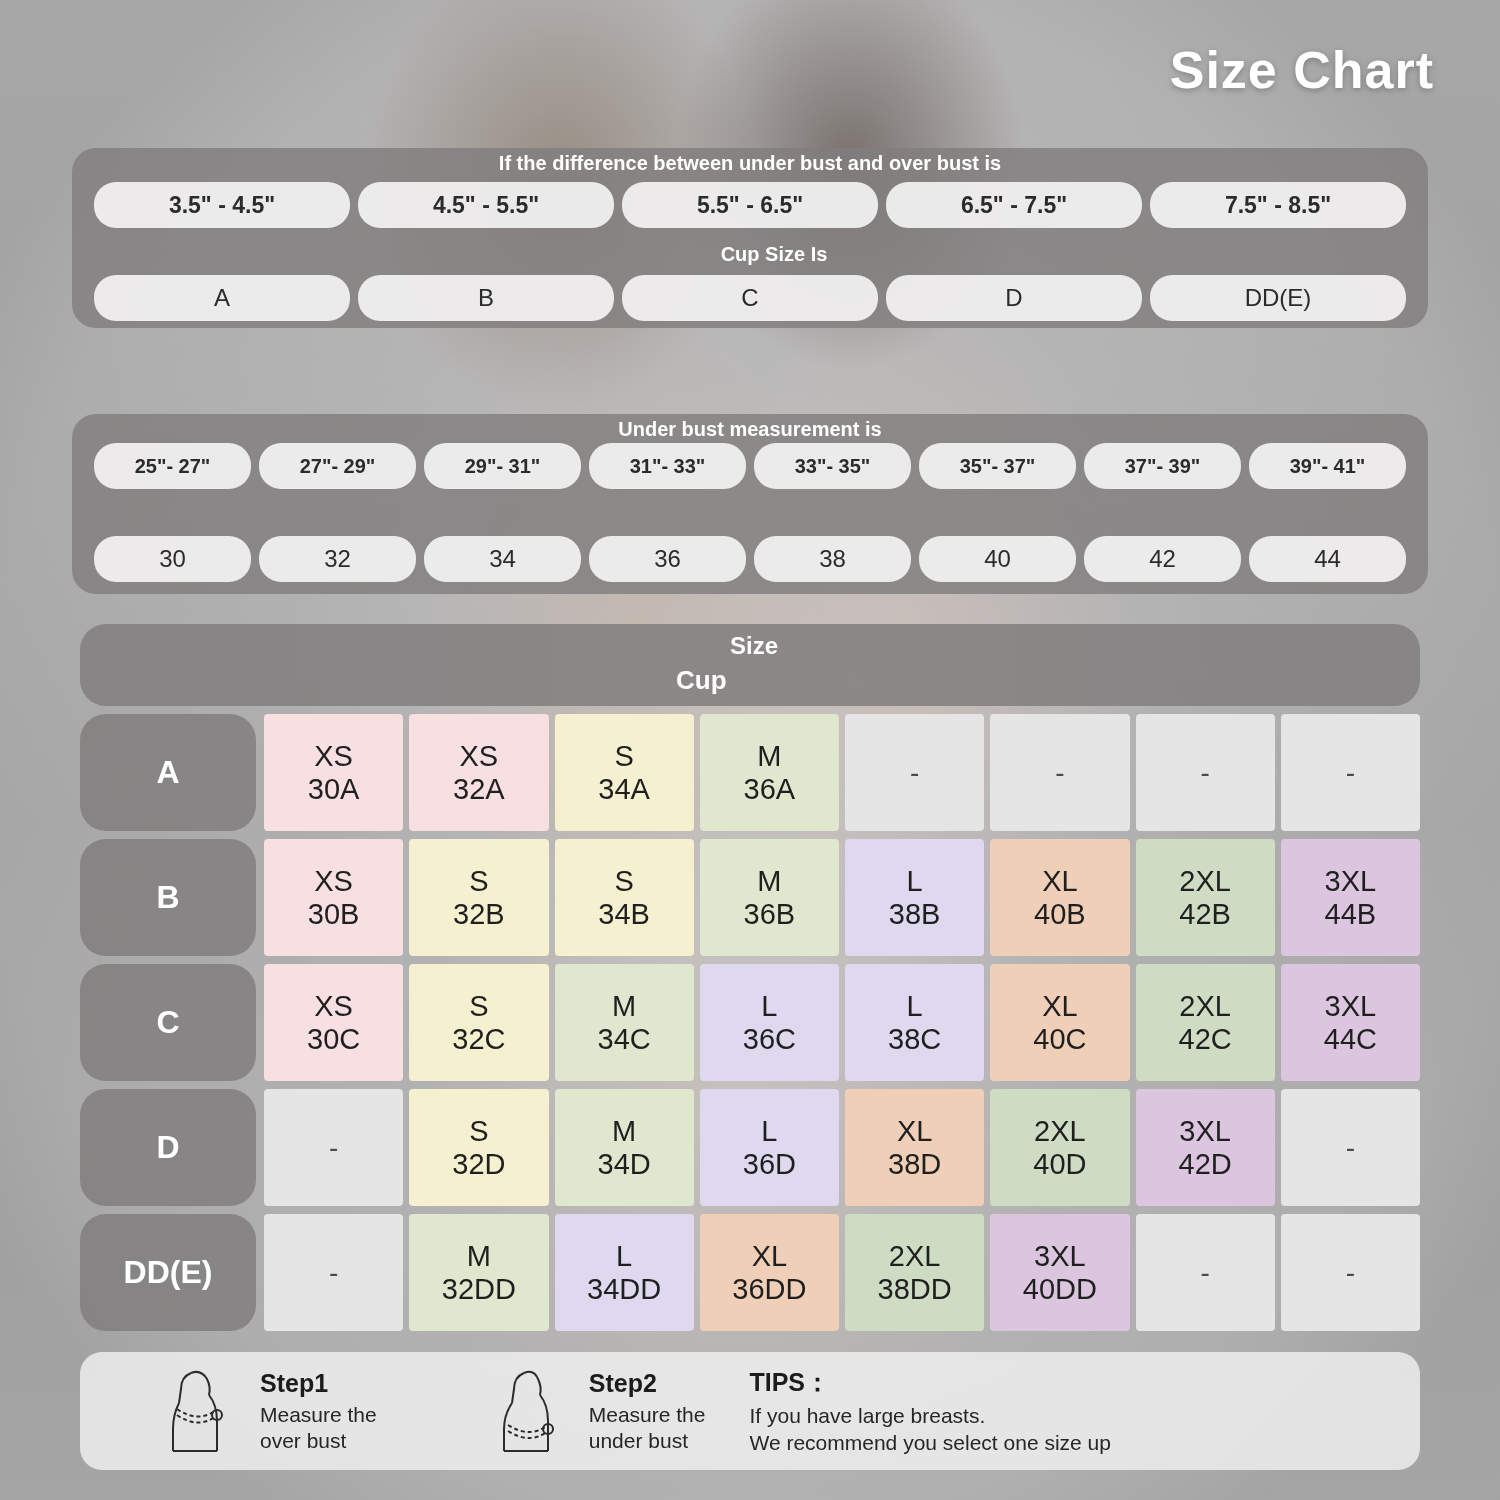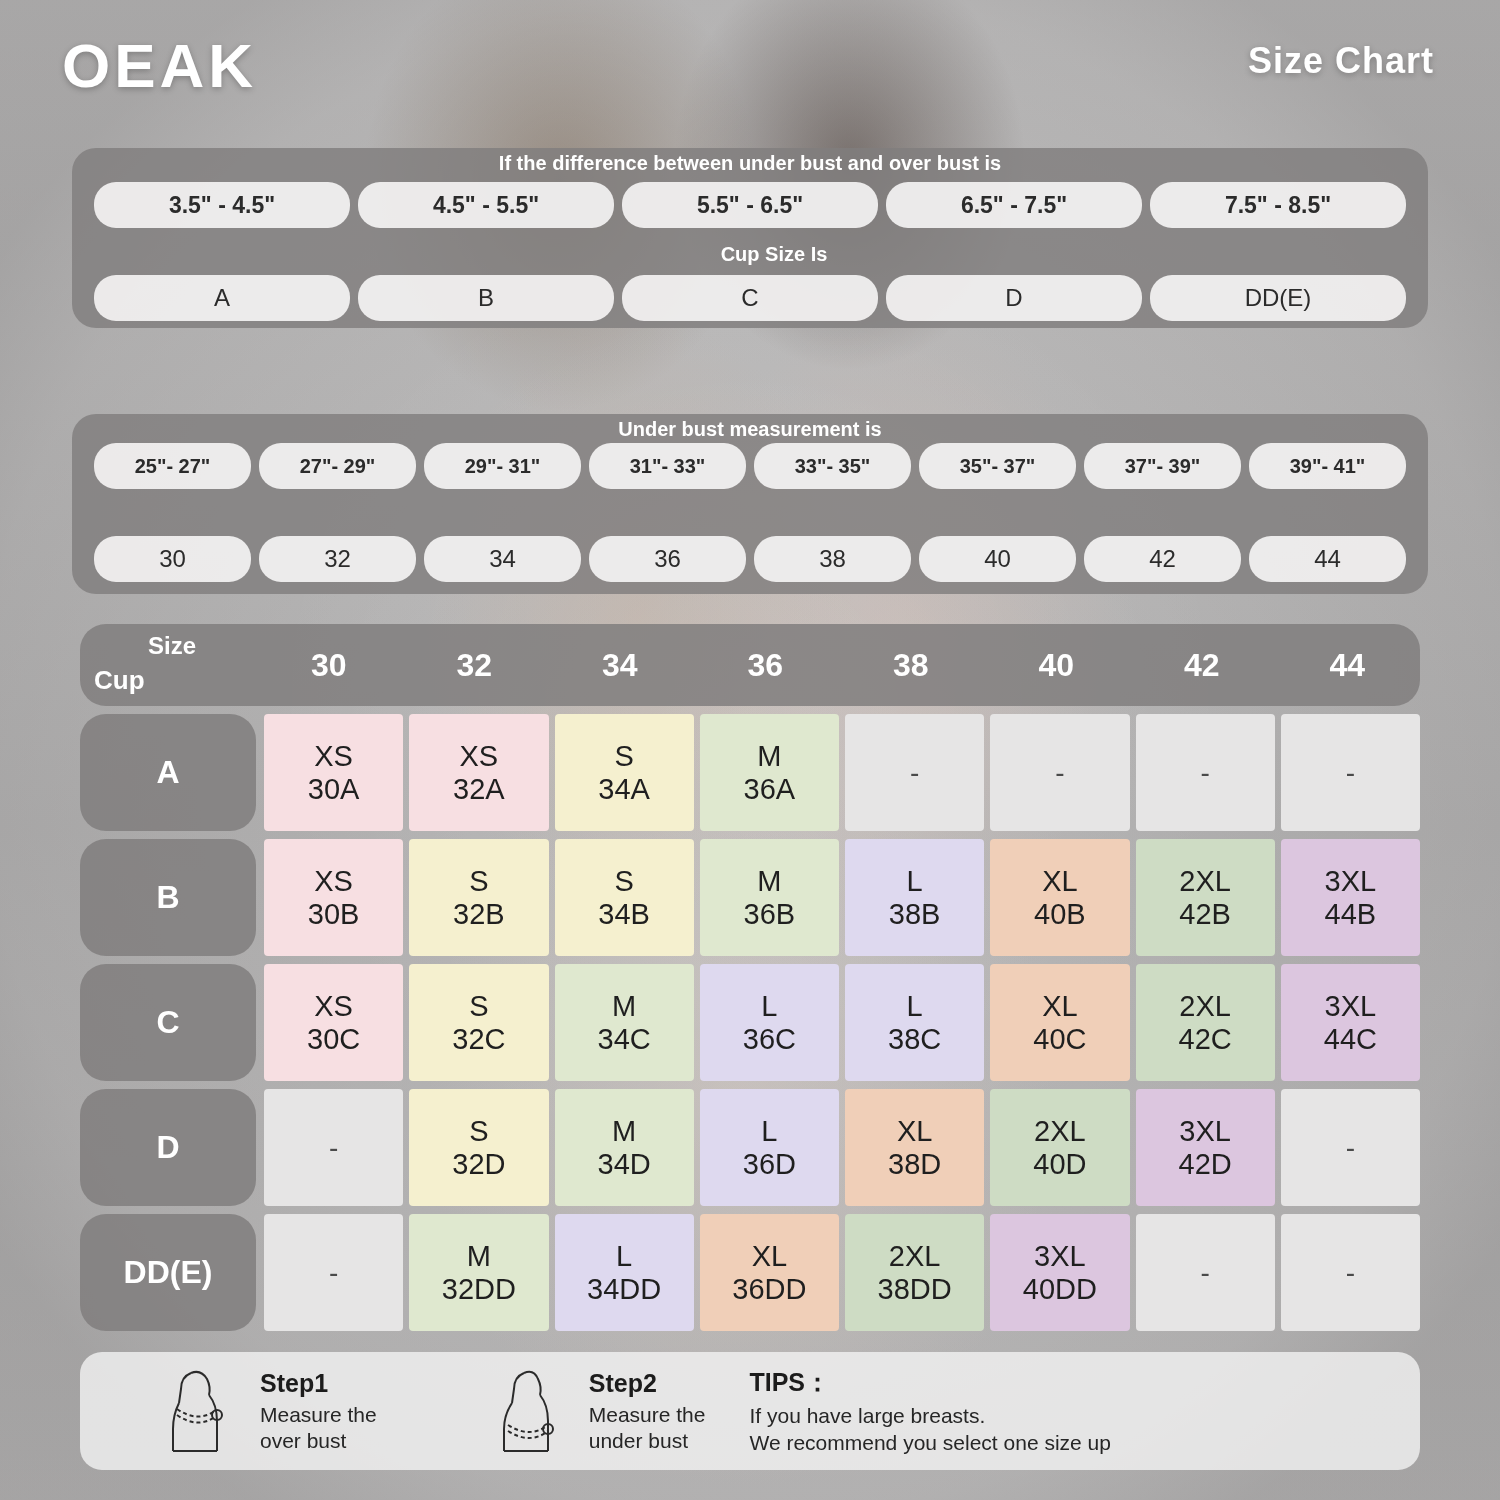--- a/index.html
+++ b/index.html
@@ -53,21 +53,21 @@
     font-size: 62px;
     font-weight: bold;
     letter-spacing: 4px;
     text-shadow: 0 2px 6px rgba(0,0,0,0.25);
   }
   .size-chart-title {
     position: absolute;
     right: 66px;
     top: 40px;
     color: #ffffff;
-    font-size: 36px;
+    font-size: 52px;
     font-weight: bold;
     letter-spacing: 1px;
     text-shadow: 0 2px 6px rgba(0,0,0,0.25);
   }
 
   
   .panel {
     position: absolute;
     background: rgba(128,126,126,0.82);
     border-radius: 24px;
@@ -123,20 +123,21 @@
     top: 624px;
     width: 1340px;
   }
   .grid-head {
     display: flex;
     background: rgba(128,126,126,0.85);
     border-radius: 26px;
     height: 82px;
     align-items: center;
     overflow: hidden;
+    flex-direction: column;
   }
   .corner-cell {
     width: 176px;
     height: 82px;
     position: relative;
     flex: none;
   }
   .corner-cup {
     position: absolute;
     left: 14px;
@@ -258,21 +259,20 @@
 </style>
 </head>
 <body>
 
 <div class="page">
   <div class="photo-bg"></div>
   <div class="vignette"></div>
 
   <div class="content">
 
-    <div class="logo">OEAK</div>
     <div class="size-chart-title">Size Chart</div>
 
     <div class="panel" style="left:72px; top:148px; width:1356px; height:180px;"></div>
     <div class="sub-label" style="top:152px;">If the  difference between under bust and over bust is</div>
 
     <div class="pill-row" style="top:182px; left:94px; right:94px;">
       <div class="pill">3.5" -  4.5"</div>
       <div class="pill">4.5" -  5.5"</div>
       <div class="pill">5.5" -  6.5"</div>
       <div class="pill">6.5" -  7.5"</div>

